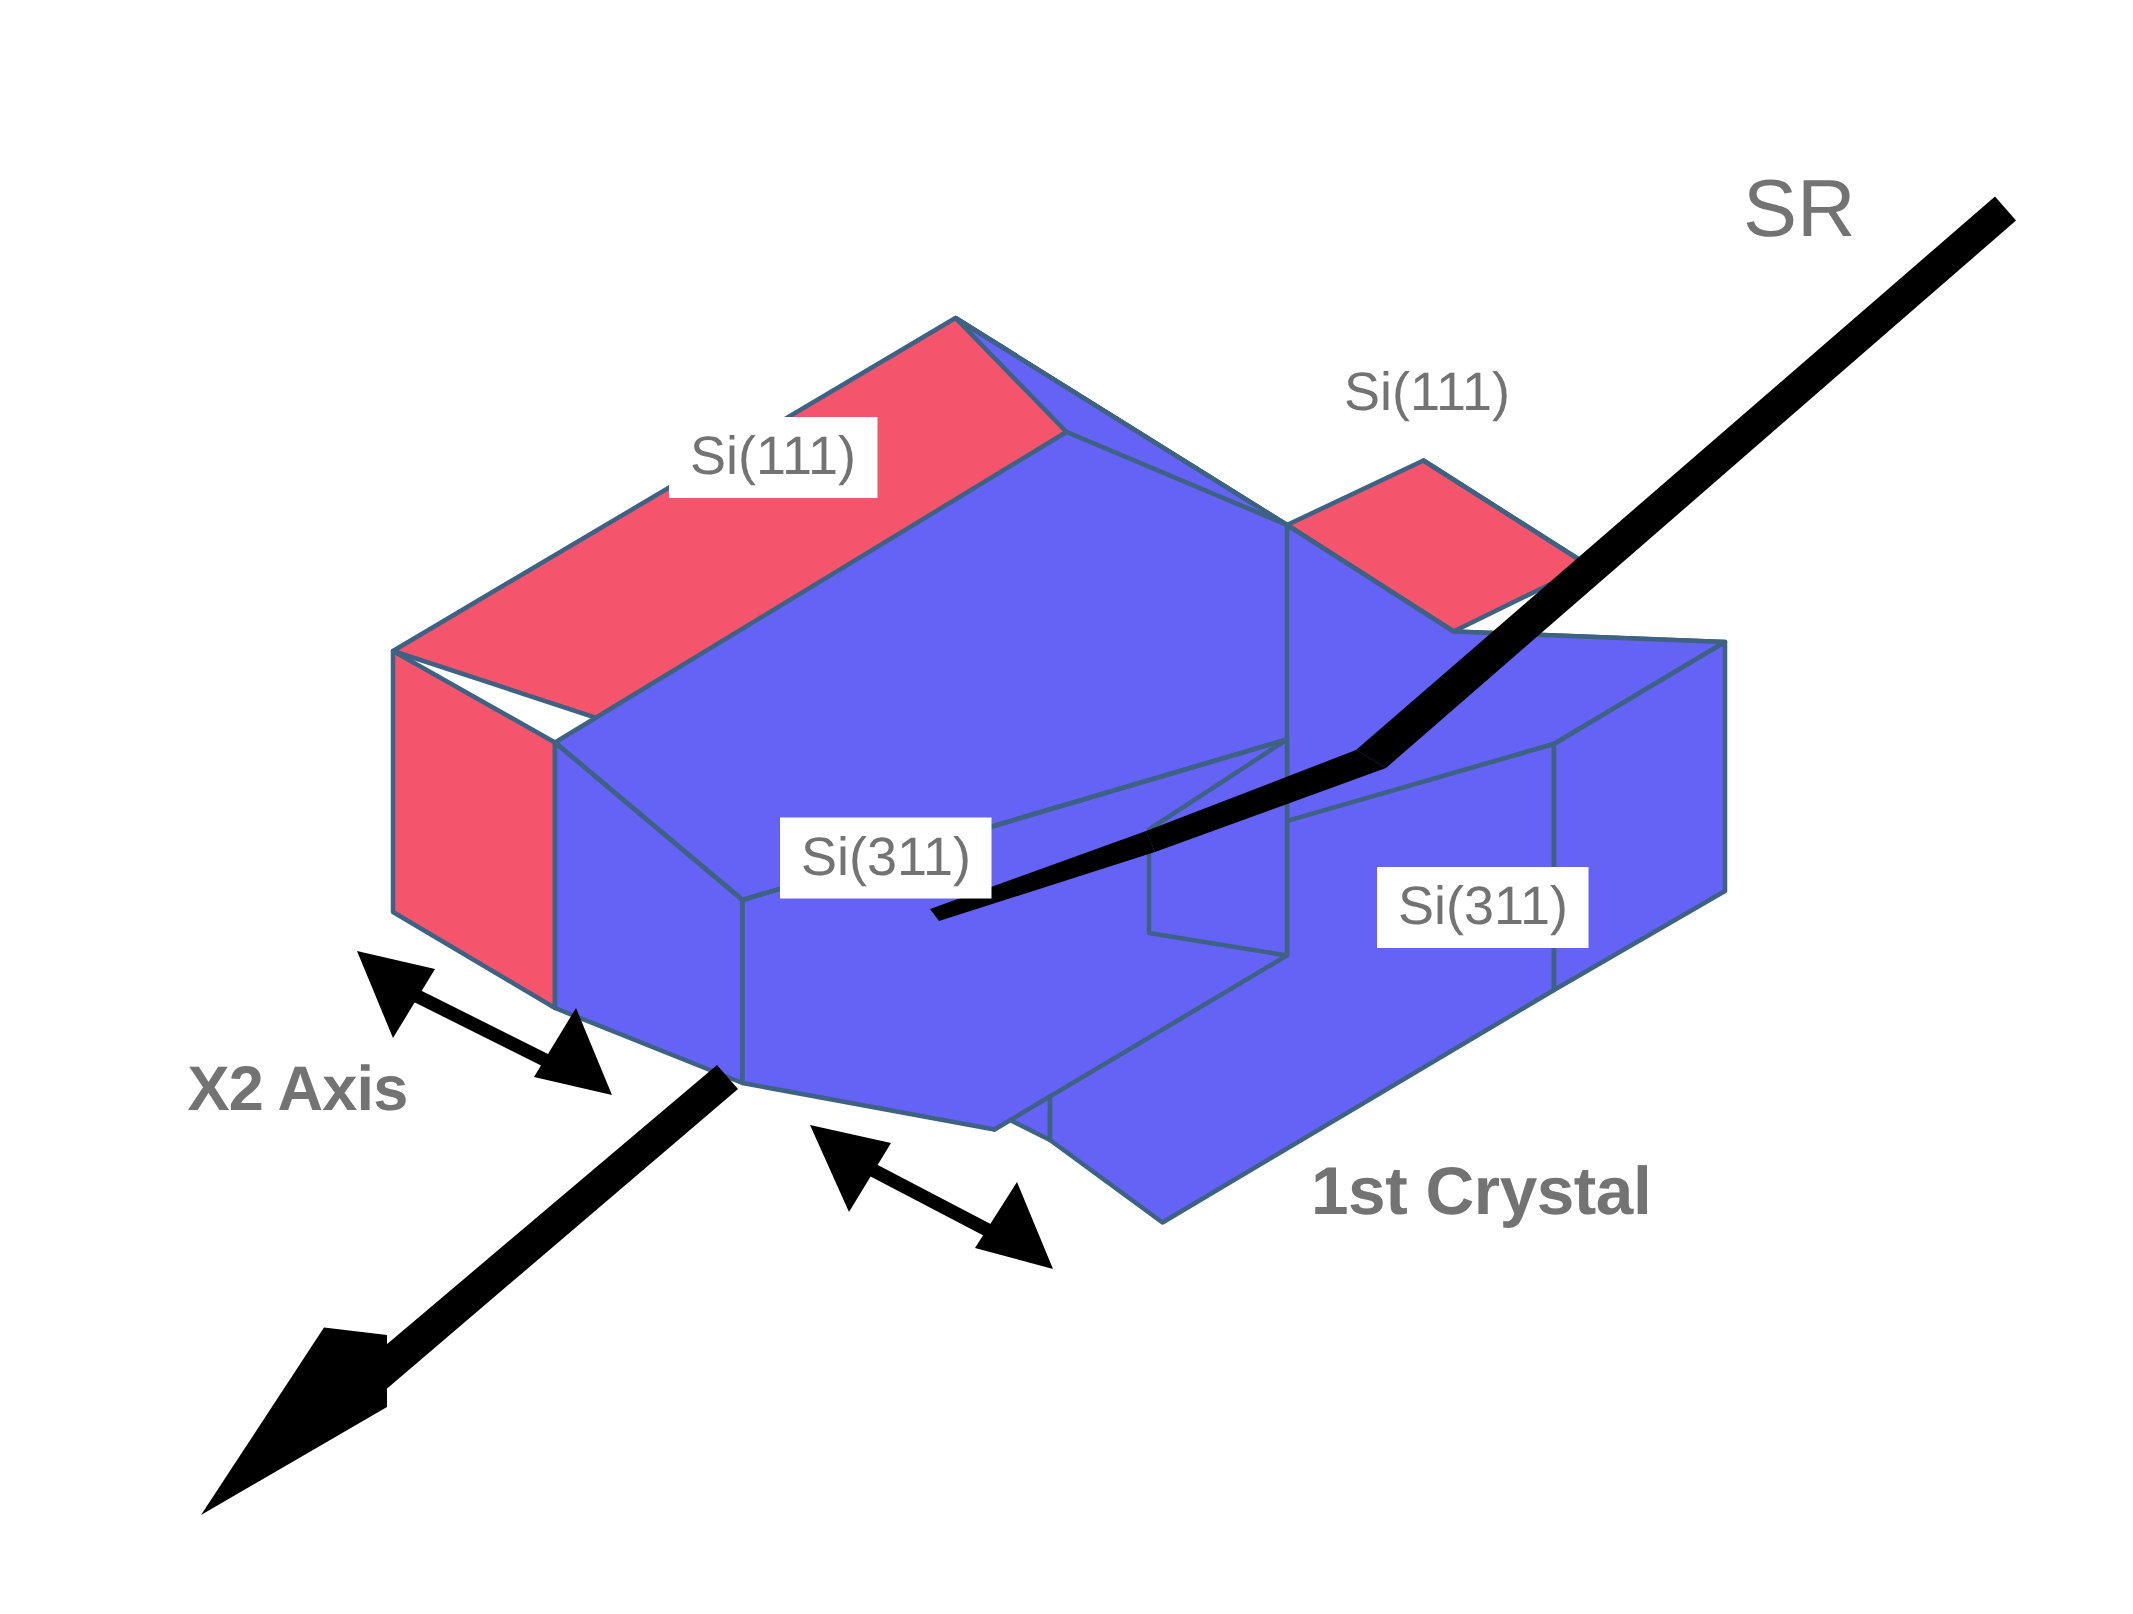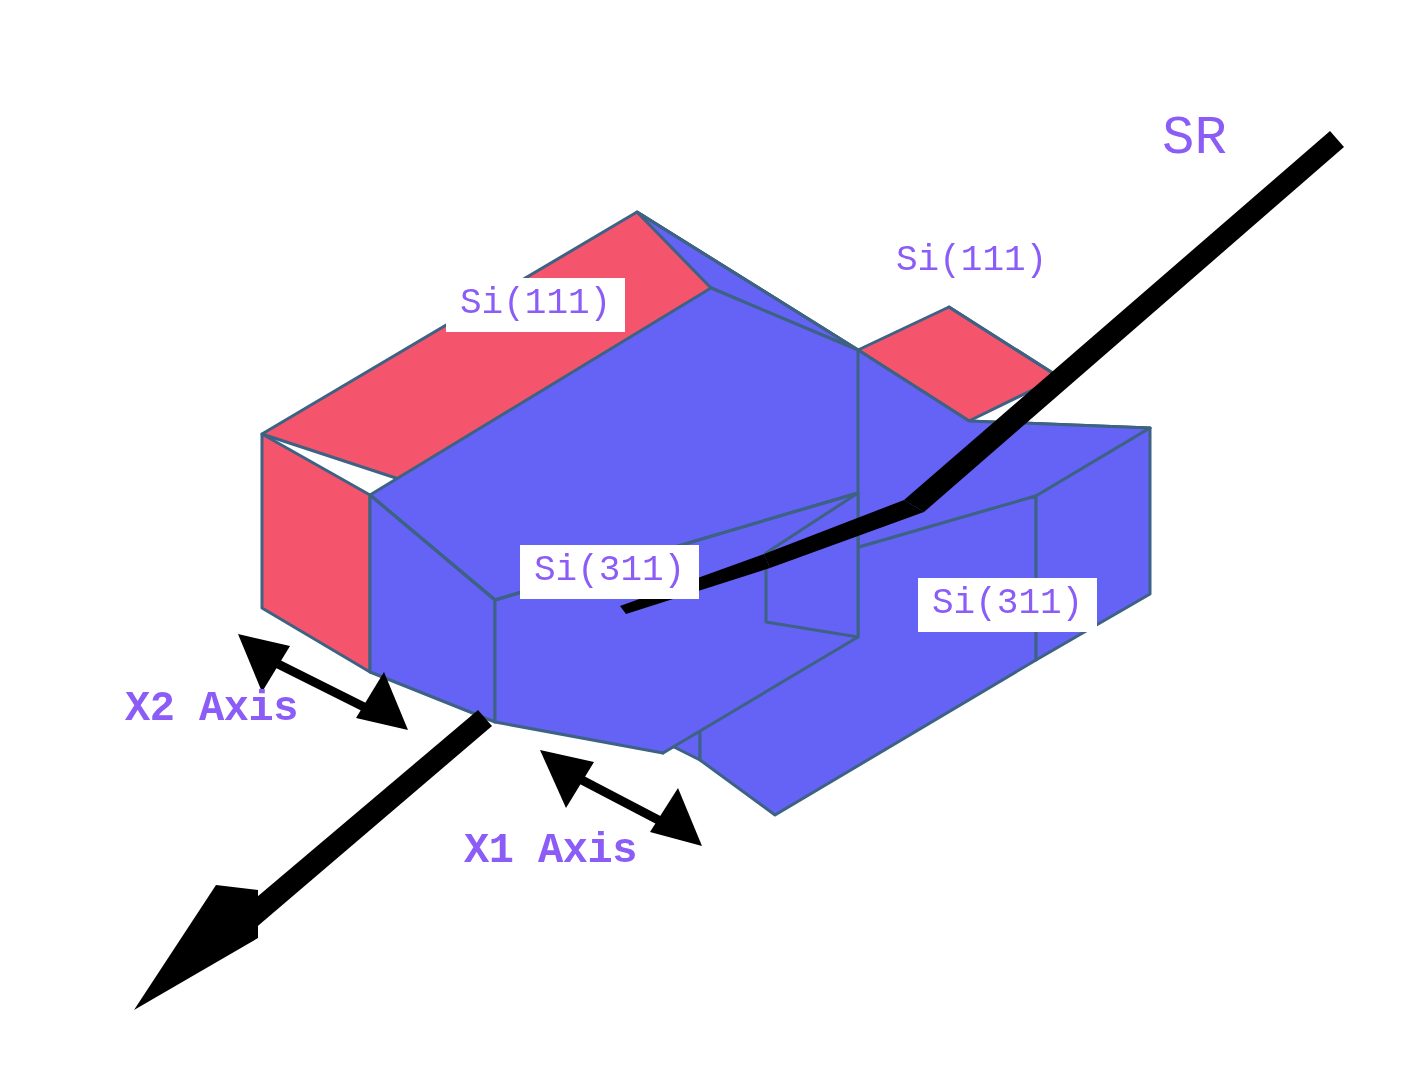--- a/index.html
+++ b/index.html
@@ -29,36 +29,36 @@
   }
   .face { stroke: #3d6283; stroke-width: 3; stroke-linejoin: round; }
   .beam { fill: #000000; }
   .arrow { fill: #000000; stroke: none; }
   .arrowline { stroke: #000000; stroke-width: 9; fill: none; stroke-linecap: butt; }
 
   
   .lbl {
     position: absolute;
     white-space: nowrap;
-    color: #8b5cf6;
-    font-family: Liberation Mono, monospace;
+    color: #737373;
+    font-family: Liberation Sans, sans-serif;
     line-height: 1;
   }
   .lbl-boxed {
     background: #ffffff;
     padding: 8px 14px 10px 14px;
   }
   .t-2nd-crystal { left: 228px; top: 200px; font-size: 45px; font-weight: bold; letter-spacing: -0.3px; }
   .t-1st-crystal { left: 874px; top: 771px; font-size: 45px; font-weight: bold; letter-spacing: -0.3px; }
   .t-sr          { left: 1162px; top: 112px; font-size: 54px; font-weight: normal; letter-spacing: 0px; }
   .t-si111-left  { left: 446px; top: 278px; font-size: 36px; }
   .t-si111-right { left: 896px; top: 243px; font-size: 36px; }
   .t-si311-left  { left: 520px; top: 545px; font-size: 36px; }
   .t-si311-right { left: 918px; top: 578px; font-size: 36px; }
-  .t-x2-axis     { left: 125px; top: 688px; font-size: 42px; font-weight: bold; letter-spacing: -0.5px; }
+  .t-x2-axis     { left: 125px; top: 705px; font-size: 42px; font-weight: bold; letter-spacing: -0.5px; }
   .t-x1-axis     { left: 464px; top: 830px; font-size: 42px; font-weight: bold; letter-spacing: -0.5px; }
 </style>
 </head>
 <body>
 
 <div id="stage">
 
   <svg id="scene" viewBox="0 0 1422 1076">
 
     <g>
@@ -124,28 +124,28 @@
 
     <g>
       <line class="arrowline" x1="578" y1="778" x2="666" y2="824"></line>
       <polygon class="arrow" points="540,750 594,762 566,808"></polygon>
       <polygon class="arrow" points="702,846 650,832 678,788"></polygon>
     </g>
 
   </svg>
 
 
+  <div class="lbl t-1st-crystal">1st Crystal</div>
 
   <div class="lbl t-sr">SR</div>
 
   <div class="lbl lbl-boxed t-si111-left">Si(111)</div>
 
   <div class="lbl t-si111-right">Si(111)</div>
 
   <div class="lbl lbl-boxed t-si311-left">Si(311)</div>
 
   <div class="lbl lbl-boxed t-si311-right">Si(311)</div>
 
   <div class="lbl t-x2-axis">X2 Axis</div>
 
-  <div class="lbl t-x1-axis">X1 Axis</div>
 
 </div>
 
 </body></html>

